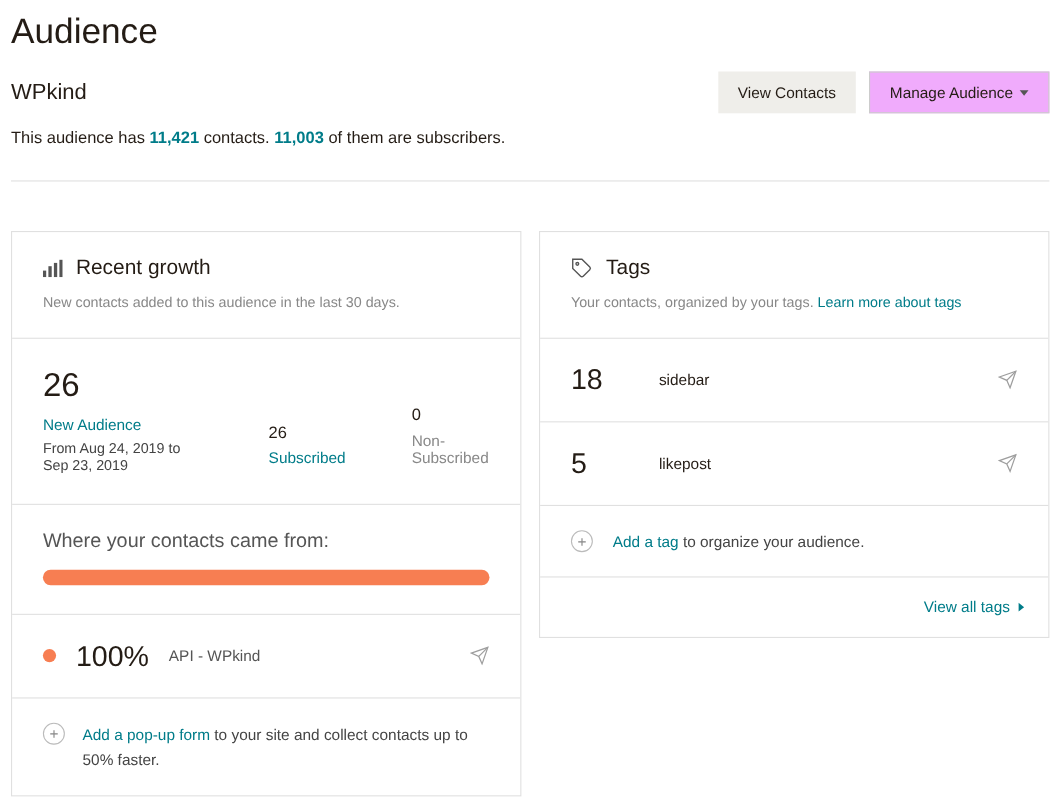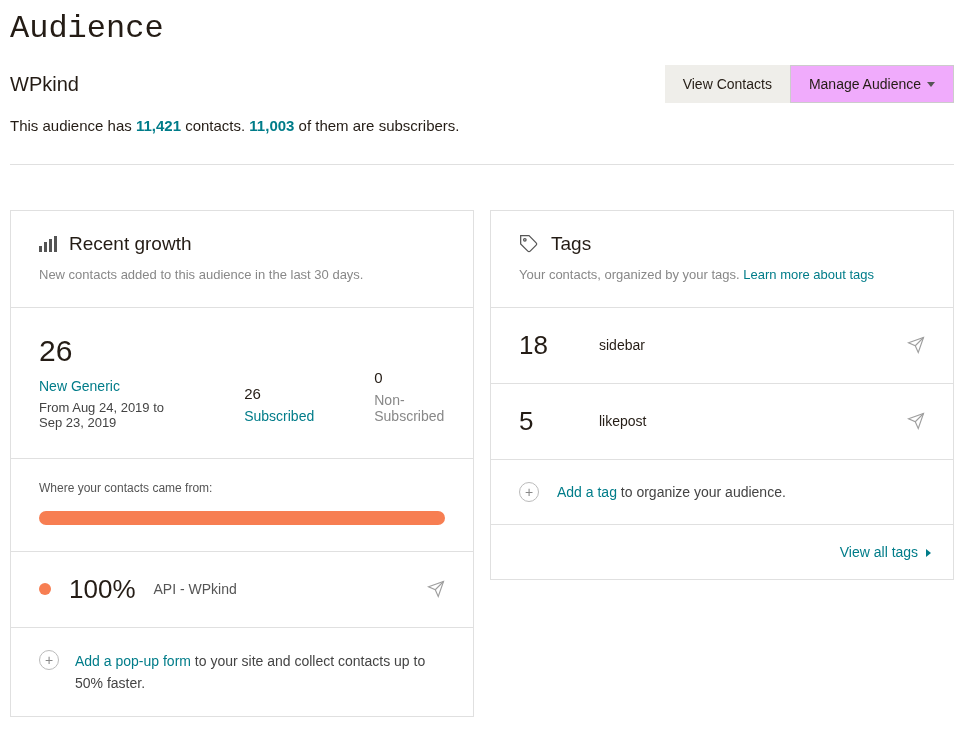--- a/index.html
+++ b/index.html
@@ -4,37 +4,37 @@
 <style>
 * { box-sizing: border-box; margin: 0; padding: 0; }
 body {
   font-family: "Helvetica Neue", Helvetica, Arial, sans-serif;
   background: #fff;
   color: #241c15;
   padding: 10px;
   width: 964px;
 }
 h1.page-title {
-  font-family: Liberation Mono, monospace;
+  font-family: Liberation Sans, sans-serif;
   font-weight: 400;
   font-size: 32px;
   color: #241c15;
   margin-bottom: 18px;
 }
 .header-row {
   display: flex;
   align-items: center;
   justify-content: space-between;
   margin-bottom: 14px;
 }
 .aud-name {
   font-size: 20px;
   color: #241c15;
 }
-.header-buttons { display: flex; }
+.header-buttons { display: flex; gap: 12px; }
 .btn {
   font-size: 14px;
   padding: 10px 18px;
   border: 1px solid #ccc;
   background: #f0abfc;
   cursor: pointer;
   color: #241c15;
   display: inline-flex;
   align-items: center;
   gap: 6px;
@@ -85,21 +85,21 @@
 .stat .big { font-size: 30px; font-weight: 400; color:#241c15; margin-bottom:10px;}
 .stat .med { font-size: 15px; color:#241c15; margin-bottom:6px;}
 .stat .lbl { font-size: 14px; margin-bottom:6px; }
 .stat .lbl.teal { color:#007c89; cursor:pointer;}
 .stat .lbl.grey { color:#888; }
 .stat .date { font-size: 13px; color:#444; }
 .bar-section {
   padding: 22px 28px 26px 28px;
   border-bottom:1px solid #e0e0e0;
 }
-.bar-section .caption { font-size:12px; color:#555; margin-bottom:16px;}
+.bar-section .caption { font-size:18px; color:#555; margin-bottom:16px;}
 .bar {
   width:100%; height:14px; background:#f77e52; border-radius:7px;
 }
 .source-row {
   display:flex; align-items:center;
   padding: 22px 28px;
   border-bottom:1px solid #e0e0e0;
   gap: 18px;
 }
 .orange-dot { width:12px;height:12px;border-radius:50%;background:#f77e52;}
@@ -183,21 +183,21 @@
             </svg>
         </span>
         <span>Recent growth</span>
       </div>
       <div class="panel-sub">New contacts added to this audience in the last 30 days.</div>
     </div>
 
     <div class="growth-stats">
       <div class="stat">
         <div class="big">26</div>
-        <div class="lbl teal">New Generic</div>
+        <div class="lbl teal">New Audience</div>
         <div class="date">From Aug 24, 2019 to Sep 23, 2019</div>
       </div>
       <div class="stat">
         <div class="med">26</div>
         <div class="lbl teal">Subscribed</div>
       </div>
       <div class="stat">
         <div class="med">0</div>
         <div class="lbl grey">Non-Subscribed</div>
       </div>

